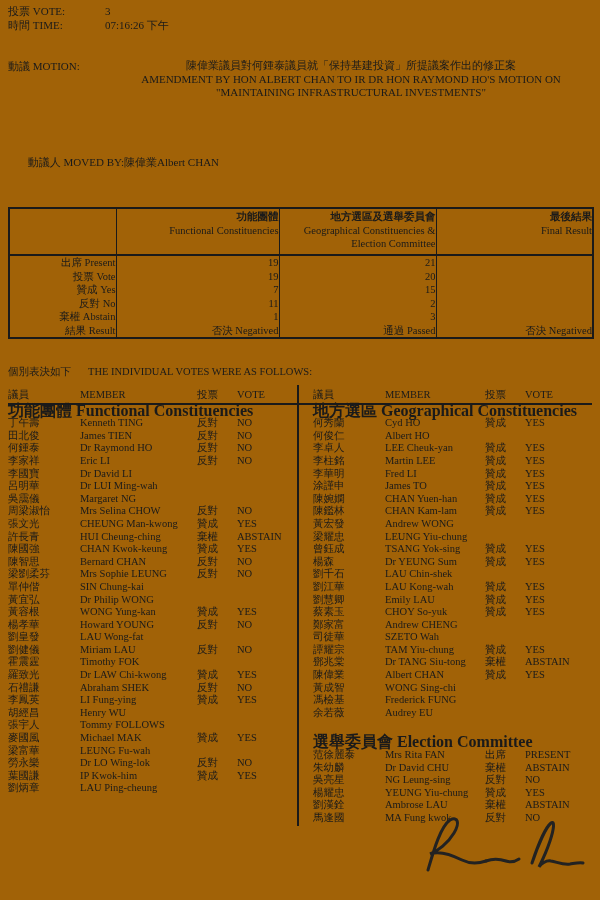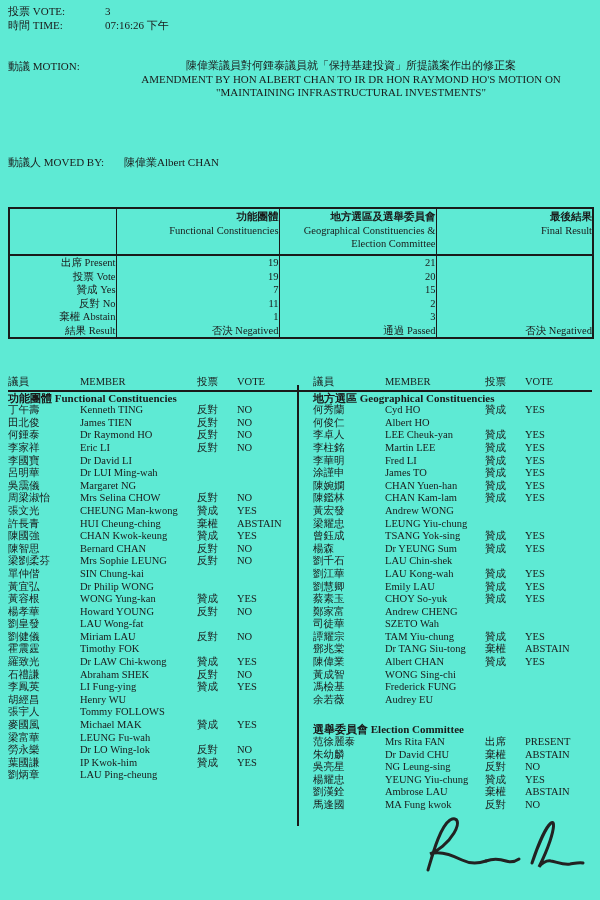--- a/index.html
+++ b/index.html
@@ -1,31 +1,31 @@
 <!DOCTYPE html>
 <html><head>
 <meta charset="utf-8">
 <style>
   html,body{margin:0;padding:0;background:#e8e8e8;}
   .page{
     position:relative;width:600px;height:900px;margin:0 auto;
-    background:#5eead4;color:#1a1a1a;overflow:hidden;
+    background:#a16207;color:#1a1a1a;overflow:hidden;
     font-family:"Liberation Serif","DejaVu Serif",serif;
   }
   
   .info-block{position:absolute;left:8px;top:5px;}
   .info-row{display:flex;font-size:11px;line-height:13.5px;}
   .info-row .lbl{width:97px;}
   
   .motion-block{position:absolute;left:8px;top:59px;display:flex;font-size:11px;}
   .motion-block .lbl{width:107px;}
   .motion-text{width:472px;line-height:13.5px;text-align:center;}
   
   .movedby-block{position:absolute;left:8px;top:155px;display:flex;font-size:11px;}
-  .movedby-block .lbl{width:116px;}
+  .movedby-block .lbl{width:116px;text-align:right;}
   
   table.summary{
     position:absolute;left:8px;top:207px;width:584px;
     border-collapse:collapse;table-layout:fixed;font-size:10.5px;
   }
   table.summary{border:2px solid #1a1a1a;}
   table.summary th,table.summary td{
     border-left:1.5px solid #1a1a1a;vertical-align:top;text-align:right;
     padding:0 0 0 3px;font-weight:normal;line-height:13.5px;overflow:hidden;white-space:nowrap;margin-left:39px;
   }
@@ -44,21 +44,21 @@
   .body-flex{display:flex;}
   .col-l{width:289px;}
   .col-r{width:279px;margin-left:auto;}
   .vrow{display:flex;height:12.6px;line-height:12.6px;font-size:10.5px;white-space:nowrap;}
   .vrow span{overflow:hidden;}
   .c1{width:72px;flex:none;}
   .col-l .c2,.hl .c2{width:117px;flex:none;}
   .col-r .c2,.hr .c2{width:100px;flex:none;}
   .c3{width:40px;flex:none;}
   .c4{flex:1;}
-  .section-title{font-weight:bold;height:12.6px;line-height:12.6px;font-size:11px;}
+  .section-title{font-weight:bold;height:12.6px;line-height:12.6px;font-size:16px;}
   .vsection-gap{margin-top:17px;}
   .vdivider{position:absolute;left:289px;top:20px;width:1.5px;height:441px;background:#1a1a1a;}
   
   .clerk-block{position:absolute;left:385px;top:903px;display:flex;font-size:11px;align-items:flex-end;}
   .sig-line{display:inline-block;width:141px;border-bottom:2px solid #1a1a1a;height:12px;}
   .signature{position:absolute;left:420px;top:815px;}
 </style>
 </head>
 <body>
 
@@ -144,20 +144,24 @@
         <tr>
           <td class="row-label">結果 Result</td>
           <td>否決 Negatived</td>
           <td>通過 Passed</td>
           <td>否決 Negatived</td>
         </tr>
       </tbody>
   </table>
 
   <div class="ind-wrap">
+    <div class="ind-intro">
+      <span class="zh-intro">個別表決如下</span>
+      <span>THE INDIVIDUAL VOTES WERE AS FOLLOWS:</span>
+    </div>
 
     <div class="head-flex">
       <div class="vrow hl col-l">
         <span class="c1">議員</span>
         <span class="c2">MEMBER</span>
         <span class="c3">投票</span>
         <span class="c4">VOTE</span>
       </div>
       <div class="vrow hr col-r">
         <span class="c1">議員</span>

